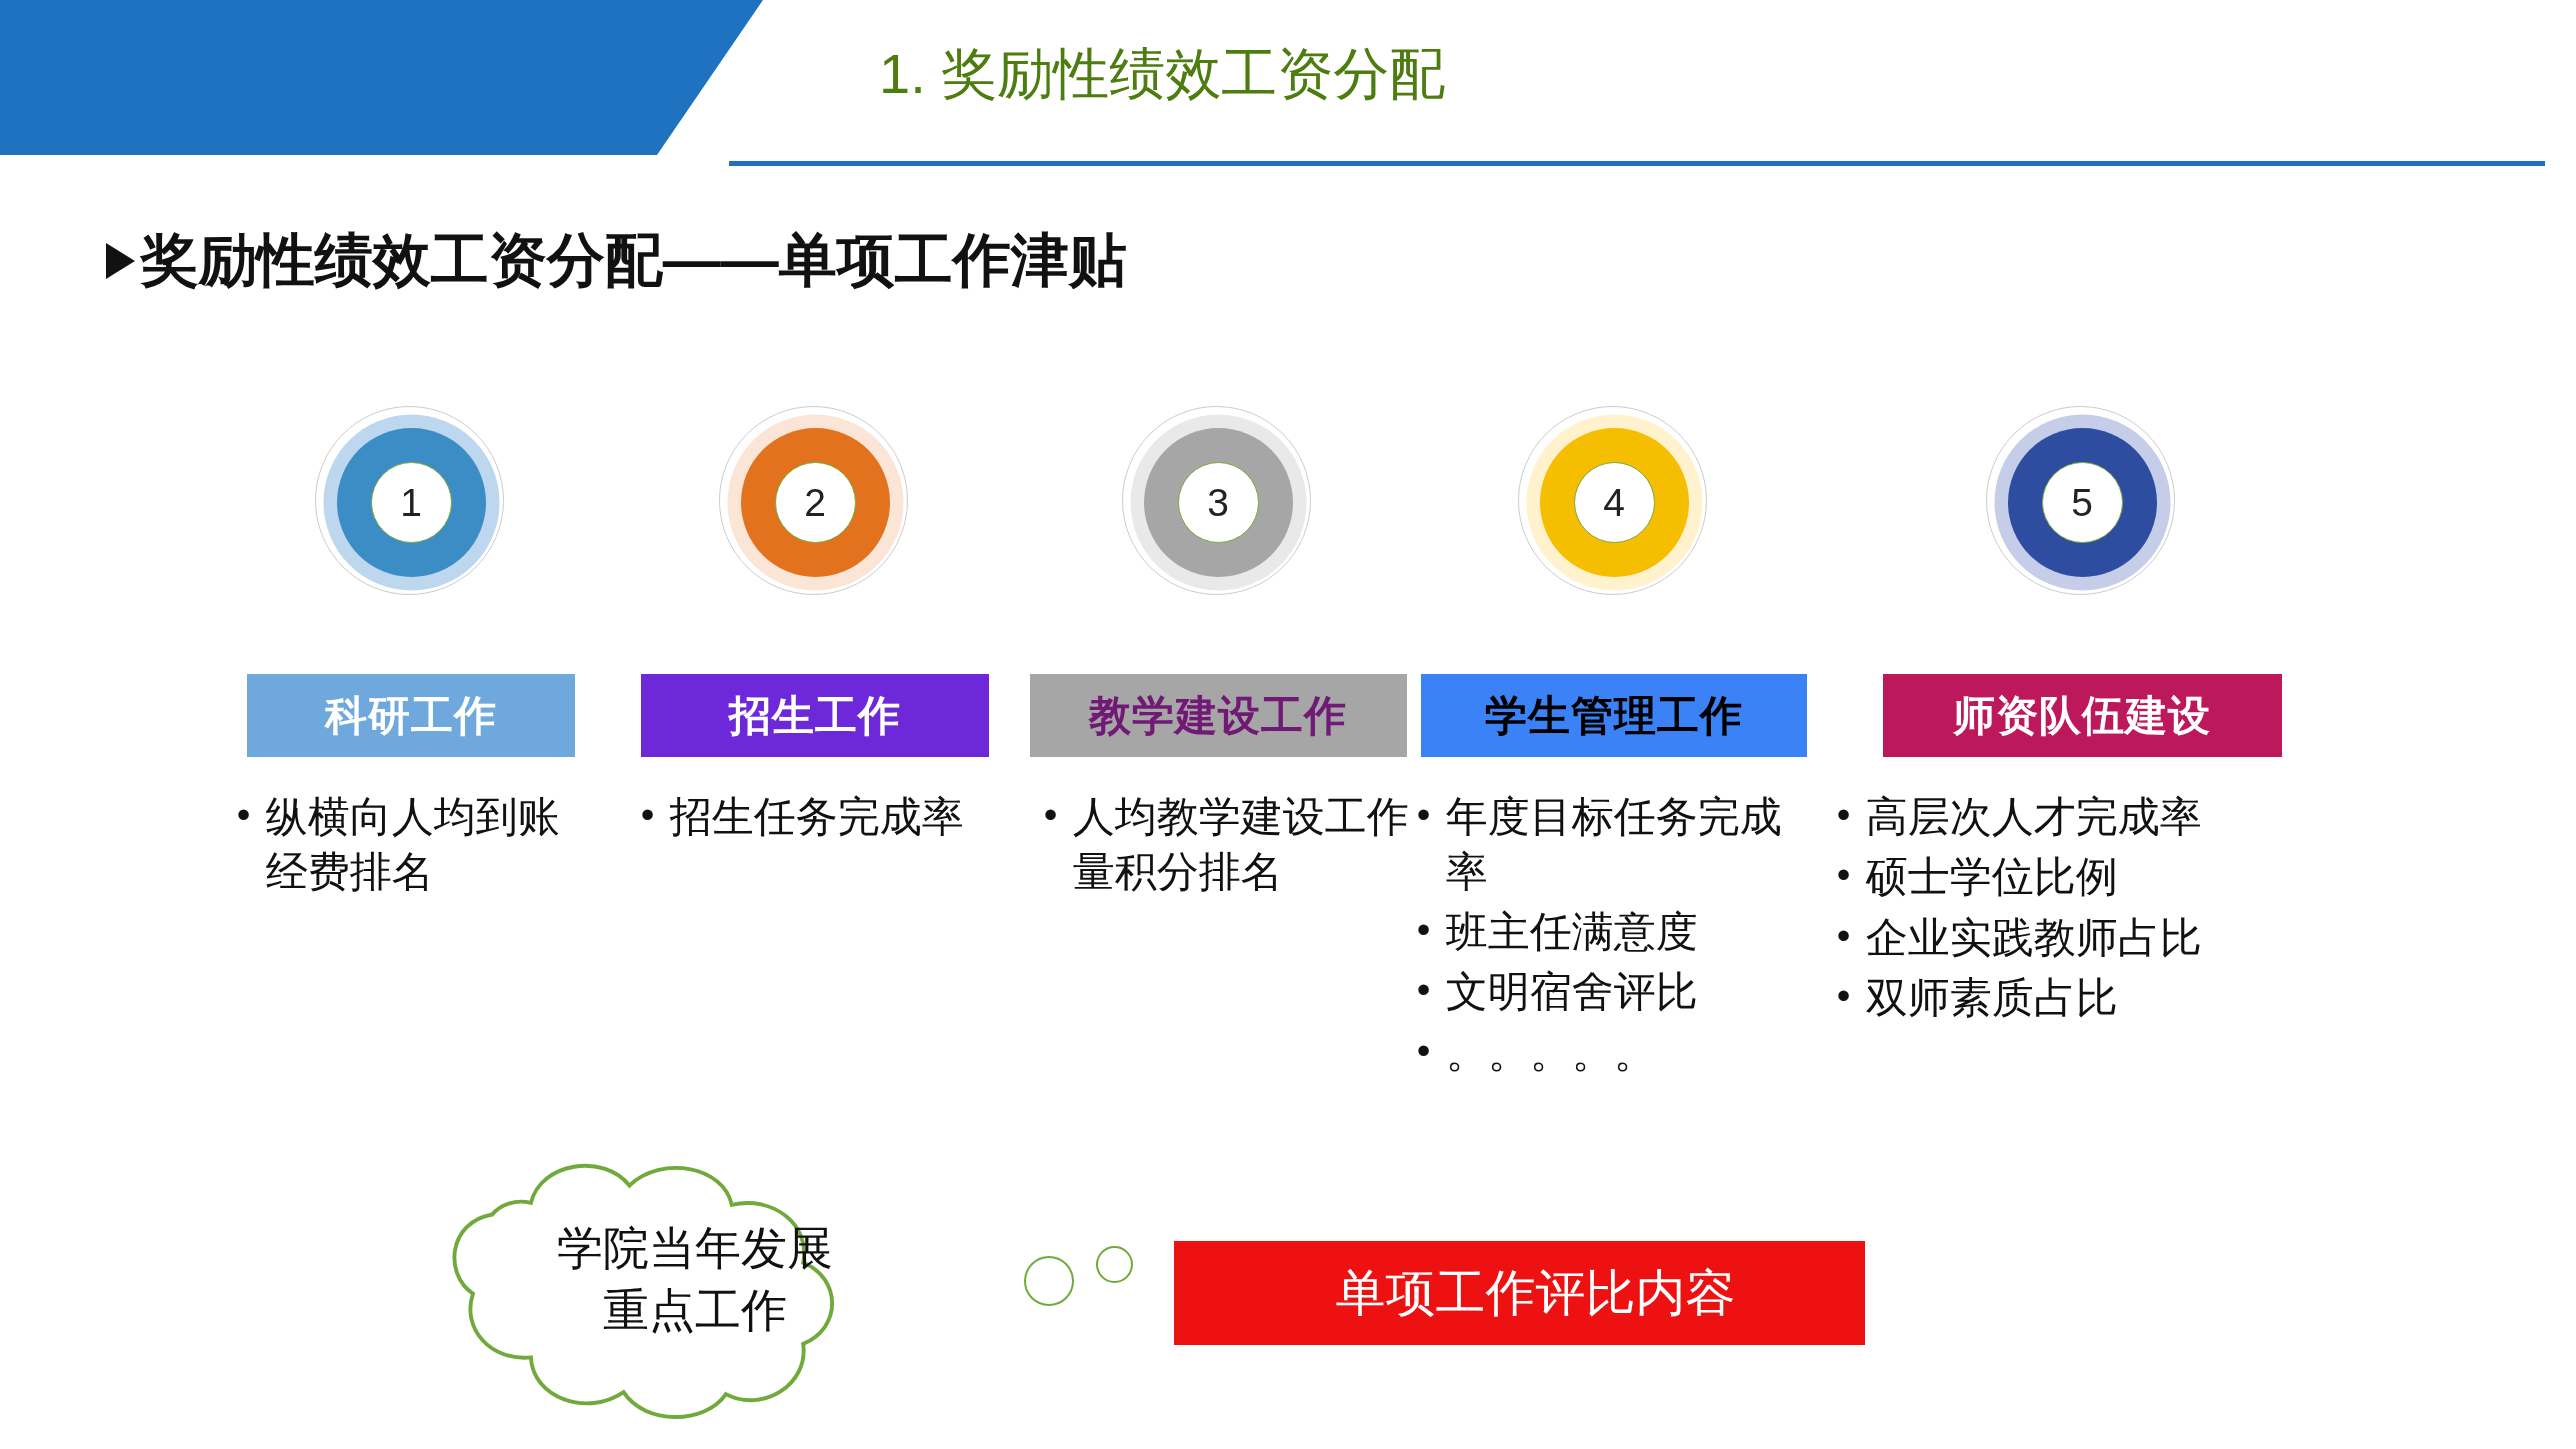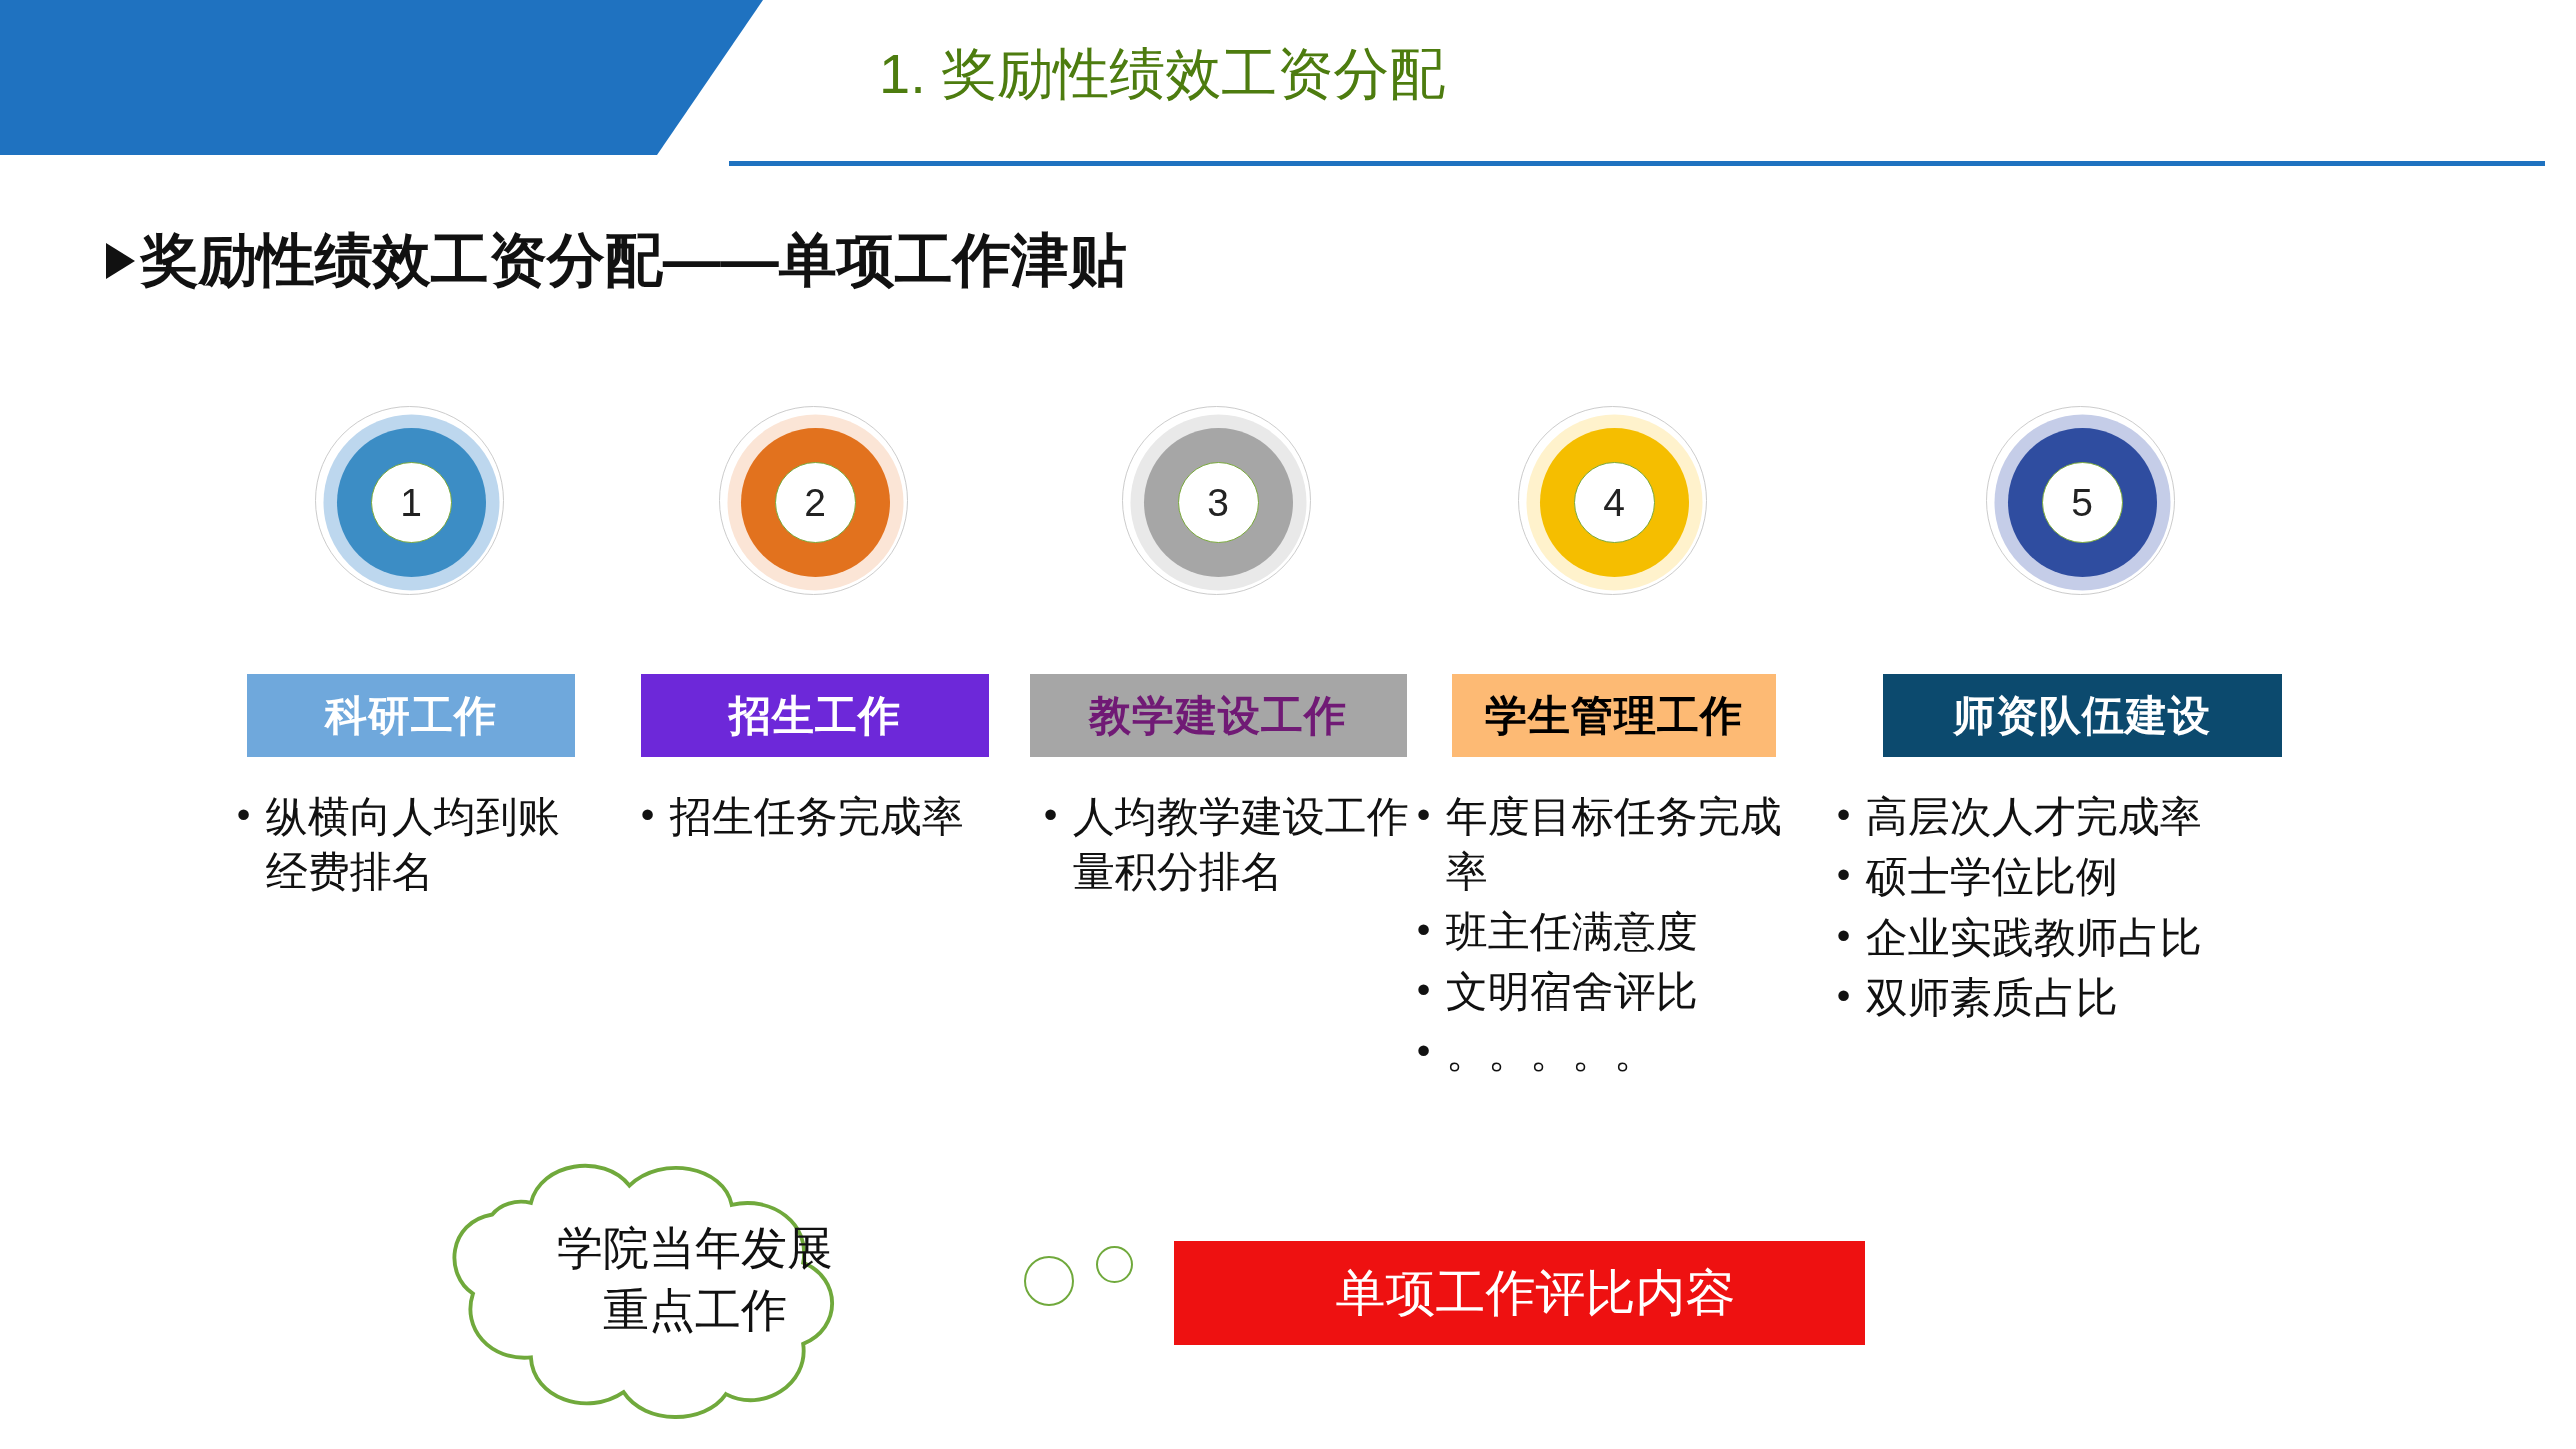--- a/index.html
+++ b/index.html
@@ -284,21 +284,21 @@
         </li>
     </ul>
   </div>
 
   <div class="column" id="col3" style="left:1203px;">
     <div class="circle-wrap">
       <div class="ring-outer"></div>
       <div class="ring-mid" id="mid3" style="background: rgb(245, 190, 0); box-shadow: rgb(255, 242, 204) 0px 0px 0px 13.5px;"></div>
       <div class="ring-inner">4</div>
     </div>
-    <div class="label-bar" id="bar3" style="width: 324px; background: #fdba74; color: rgb(0, 0, 0);">学生管理工作</div>
+    <div class="label-bar" id="bar3" style="width: 386px; background: #3b82f6; color: rgb(0, 0, 0);">学生管理工作</div>
     <ul class="bullets" id="ul3" style="margin-left:0px;width:386px;">
       <li>
           <span class="dot">•</span>
           <span class="txt">年度目标任务完成率</span>
         </li>
       <li>
           <span class="dot">•</span>
           <span class="txt">班主任满意度</span>
         </li>
       <li>
@@ -311,21 +311,21 @@
         </li>
     </ul>
   </div>
 
   <div class="column" id="col4" style="left:1623px;width:502px;">
     <div class="circle-wrap">
       <div class="ring-outer"></div>
       <div class="ring-mid" id="mid4" style="background: rgb(47, 77, 160); box-shadow: rgb(197, 205, 232) 0px 0px 0px 13.5px;"></div>
       <div class="ring-inner">5</div>
     </div>
-    <div class="label-bar" id="bar4" style="width: 399px; background: #0c4a6e; color: rgb(255, 255, 255);">师资队伍建设</div>
+    <div class="label-bar" id="bar4" style="width: 399px; background: #be185d; color: rgb(255, 255, 255);">师资队伍建设</div>
     <ul class="bullets" id="ul4" style="margin-left:0px;width:502px;">
       <li>
           <span class="dot">•</span>
           <span class="txt">高层次人才完成率</span>
         </li>
       <li>
           <span class="dot">•</span>
           <span class="txt">硕士学位比例</span>
         </li>
       <li>

